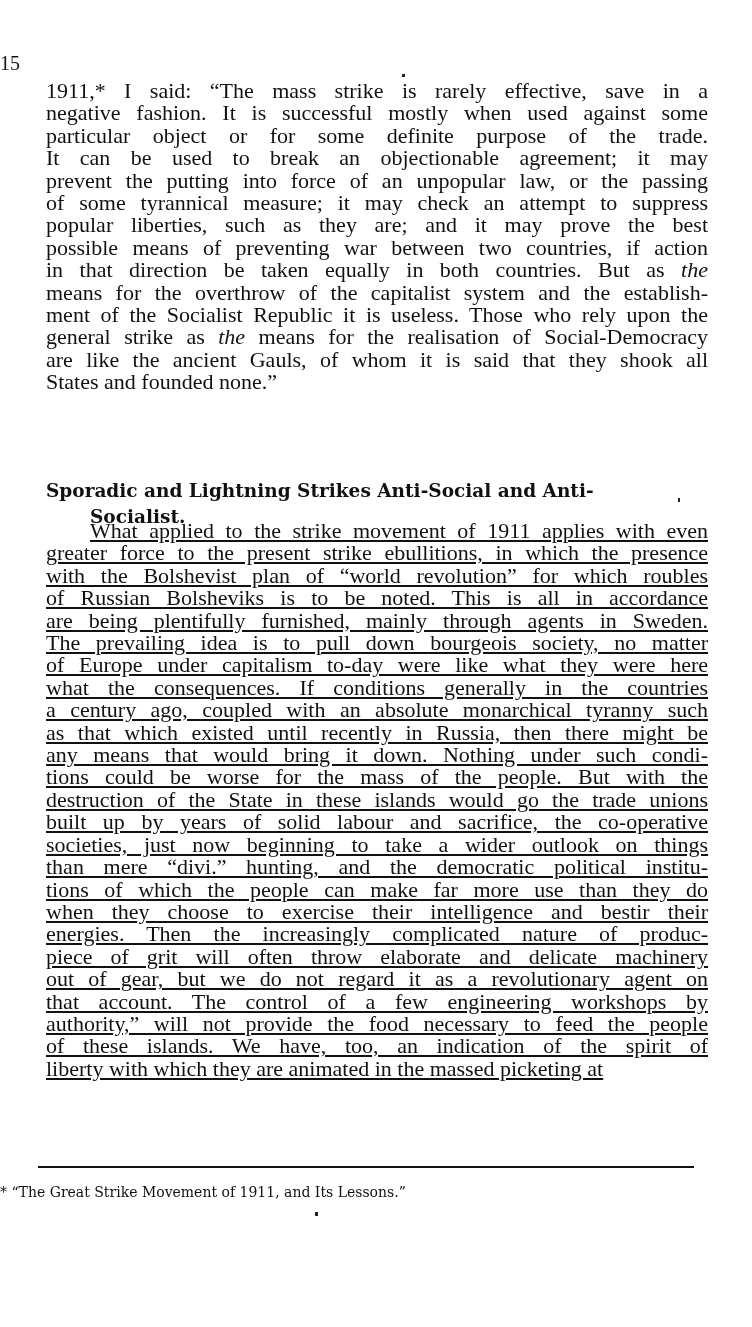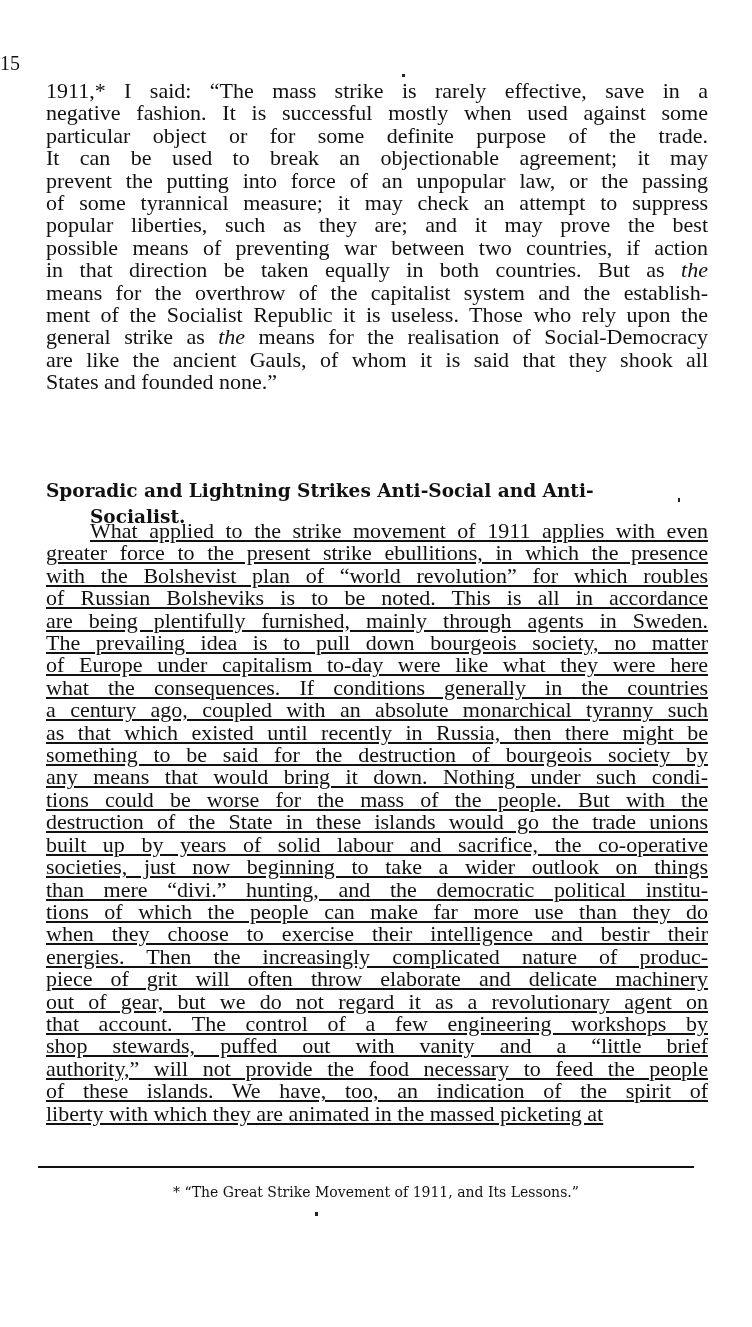--- a/index.html
+++ b/index.html
@@ -21,21 +21,21 @@
     .heading {
       position: absolute; left: 46px; width: 640px;
       font-family: "DejaVu Serif", "Liberation Serif", serif; font-weight: bold;
       font-size: 18.5px; line-height: 26px; margin-top: 24px;
     }
     .heading .l2 { display: block; padding-left: 44px; }
     .rule {
       position: absolute; left: 38px; top: 1166px; width: 656px; height: 2px; background: #111;
     }
     .footnote {
-      position: absolute; top: 1184px; left: 0; width: 752px; text-align: center;
+      position: absolute; top: 1184px; left: 0; width: 752px; text-align: left;
       font-family: "DejaVu Serif", "Liberation Serif", serif; font-size: 14px;
     }
     .speck { position: absolute; background: #222; }
   </style>
 </head>
 <body>
 
 <div class="page-number">15</div>
 
 <div class="para" id="p1" style="top:80px;">
@@ -64,34 +64,32 @@
     <span class="line indent">What applied to the strike movement of 1911 applies with even</span>
     <span class="line">greater force to the present strike ebullitions, in which the presence</span>
     <span class="line">with the Bolshevist plan of “world revolution” for which roubles</span>
     <span class="line">of Russian Bolsheviks is to be noted. This is all in accordance</span>
     <span class="line">are being plentifully furnished, mainly through agents in Sweden.</span>
     <span class="line">The prevailing idea is to pull down bourgeois society, no matter</span>
     <span class="line">of Europe under capitalism to-day were like what they were here</span>
     <span class="line">what the consequences. If conditions generally in the countries</span>
     <span class="line">a century ago, coupled with an absolute monarchical tyranny such</span>
     <span class="line">as that which existed until recently in Russia, then there might be</span>
-    <span class="line">something to be said for the destruction of bourgeois society by</span>
     <span class="line">any means that would bring it down. Nothing under such condi-</span>
     <span class="line">tions could be worse for the mass of the people. But with the</span>
     <span class="line">destruction of the State in these islands would go the trade unions</span>
     <span class="line">built up by years of solid labour and sacrifice, the co-operative</span>
     <span class="line">societies, just now beginning to take a wider outlook on things</span>
     <span class="line">than mere “divi.” hunting, and the democratic political institu-</span>
     <span class="line">tions of which the people can make far more use than they do</span>
     <span class="line">when they choose to exercise their intelligence and bestir their</span>
     <span class="line">energies. Then the increasingly complicated nature of produc-</span>
     <span class="line">piece of grit will often throw elaborate and delicate machinery</span>
     <span class="line">out of gear, but we do not regard it as a revolutionary agent on</span>
     <span class="line">that account. The control of a few engineering workshops by</span>
-    <span class="line">shop stewards, puffed out with vanity and a “little brief</span>
     <span class="line">authority,” will not provide the food necessary to feed the people</span>
     <span class="line">of these islands. We have, too, an indication of the spirit of</span>
     <span class="line last">liberty with which they are animated in the massed picketing at</span>
   </div>
 
 <div class="rule"></div>
 <div class="footnote">* “The Great Strike Movement of 1911, and Its Lessons.”</div>
 
 <div class="speck" style="left:402px;top:74px;width:3px;height:3px;"></div>
 <div class="speck" style="left:315px;top:1212px;width:3px;height:4px;"></div>

